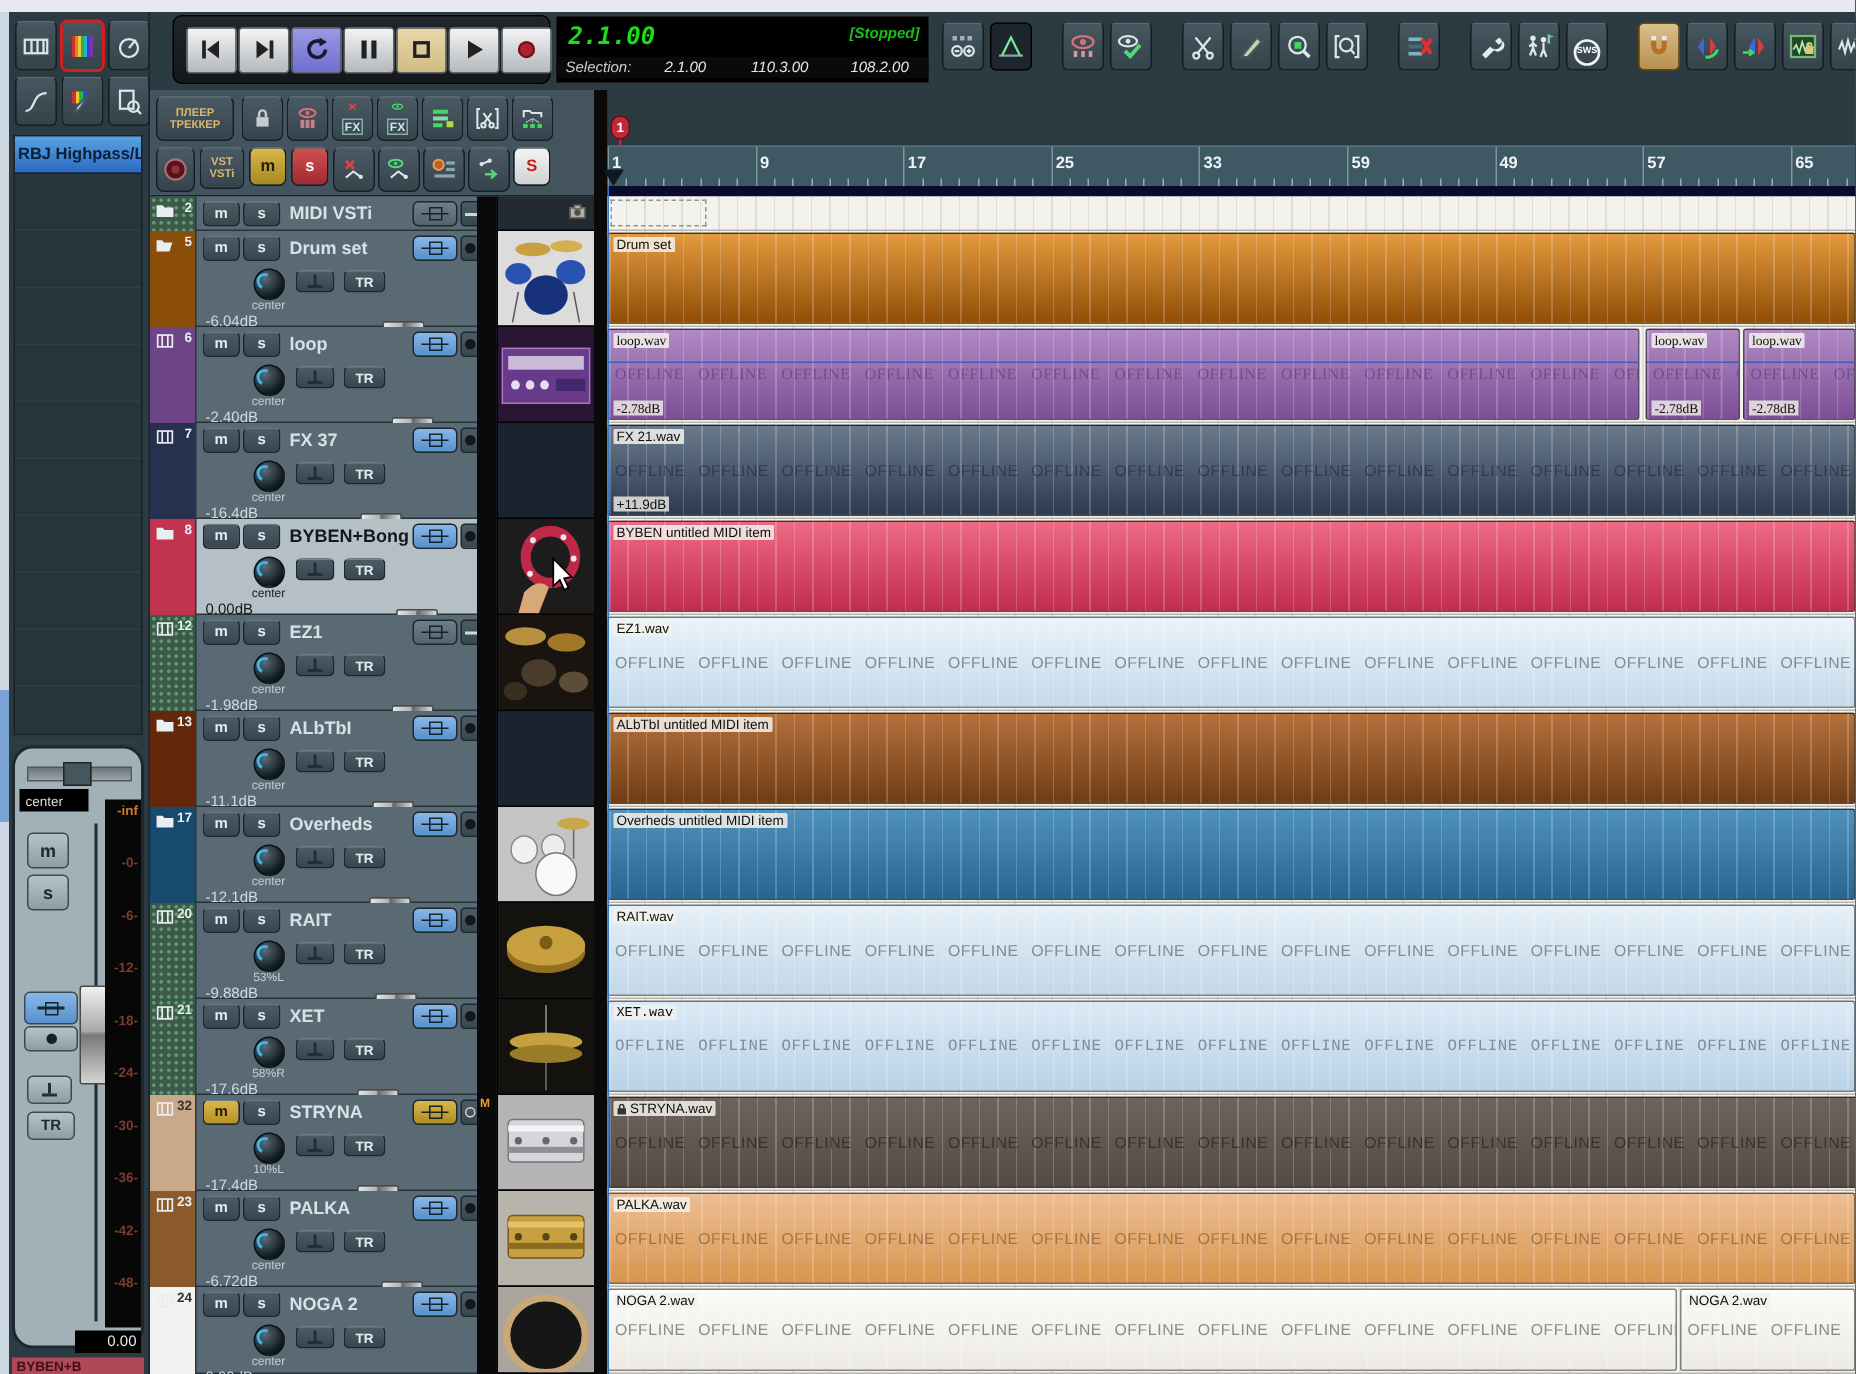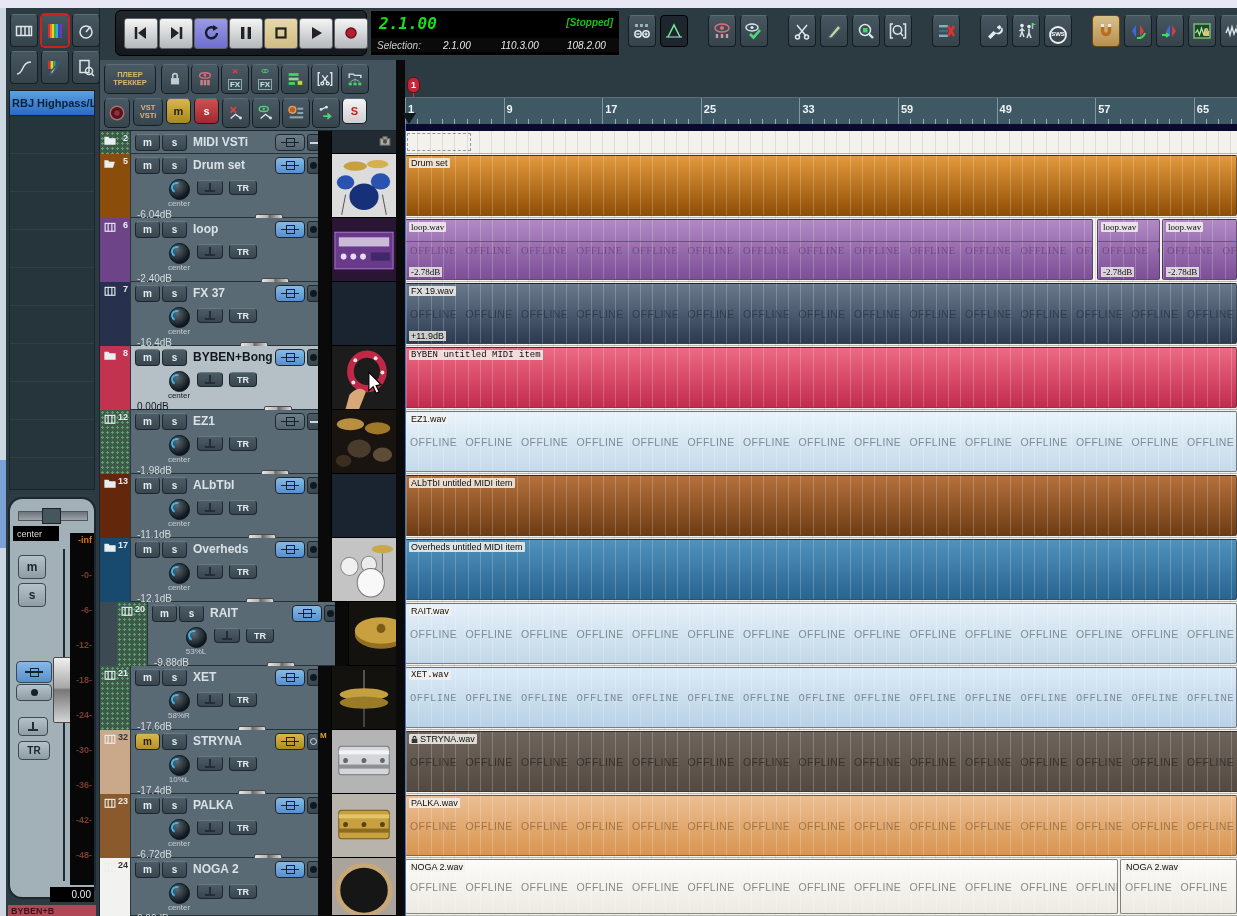--- a/index.html
+++ b/index.html
@@ -828,21 +828,21 @@
         <div class="gapcol"></div>
         <div class="thumb"><svg width="64" height="100%" viewBox="0 0 66 62" preserveAspectRatio="none">
             <rect width="66" height="62" fill="#c4c4c4"></rect>
             <ellipse cx="52" cy="11" rx="11" ry="4" fill="#c8a848"></ellipse>
             <circle cx="18" cy="28" r="9" fill="#f0f0f0" stroke="#888"></circle>
             <circle cx="38" cy="26" r="8" fill="#ececec" stroke="#888"></circle>
             <circle cx="40" cy="44" r="14" fill="#f8f8f8" stroke="#777"></circle>
             <line x1="52" y1="15" x2="52" y2="34" stroke="#666"></line>
           </svg></div>
       </div>
-      <div class="trow" style="top: 471px; height: 64px; margin-left: 17px;">
+      <div class="trow" style="top: 471px; height: 64px;">
         <div class="strip dotted" style="background-color: rgb(60, 90, 72);">
           <svg width="16" height="15" viewBox="0 0 20 20" fill="none" stroke="#dce6ea" stroke-width="1.5" class="ticon" style="position: absolute; left: 2px; top: 2px;">
             <rect x="3.5" y="4.5" width="13" height="10.5" stroke="#e8eef2"></rect>
             <line x1="7.5" y1="4.5" x2="7.5" y2="15" stroke="#e8eef2"></line>
             <line x1="12.5" y1="4.5" x2="12.5" y2="15" stroke="#e8eef2"></line>
           </svg>
           <span class="tnum">20</span>
         </div>
         <div class="ctrl">
           <div class="msbtn" style="left:4px;top:3px">m</div>
@@ -1162,41 +1162,41 @@
                 <span>loop.wav</span>
               </div>
               <span style="left:4.0px;color:rgba(55,35,75,0.4)" class="off">OFFLINE</span>
               <span style="left:59.5px;color:rgba(55,35,75,0.4)" class="off">OFFLINE</span>
               <span class="cdb">-2.78dB</span>
             </div>
           </div>
           <div class="arow" style="top: 151px; height: 64px;">
             <div class="clip" style="left: 0px; width: 832px; height: 61px; background-image: repeating-linear-gradient(90deg, rgba(255, 255, 255, 0.2) 0px, rgba(255, 255, 255, 0.2) 1px, transparent 1px, transparent 12.32px), linear-gradient(rgb(106, 122, 140), rgb(44, 58, 80));">
               <div class="clab">
-                <span>FX 19.wav</span>
+                <span>FX 21.wav</span>
               </div>
               <span style="left:4.0px;color:rgba(15,25,40,0.45)" class="off">OFFLINE</span>
               <span style="left:59.5px;color:rgba(15,25,40,0.45)" class="off">OFFLINE</span>
               <span style="left:115.0px;color:rgba(15,25,40,0.45)" class="off">OFFLINE</span>
               <span style="left:170.5px;color:rgba(15,25,40,0.45)" class="off">OFFLINE</span>
               <span style="left:226.0px;color:rgba(15,25,40,0.45)" class="off">OFFLINE</span>
               <span style="left:281.5px;color:rgba(15,25,40,0.45)" class="off">OFFLINE</span>
               <span style="left:337.0px;color:rgba(15,25,40,0.45)" class="off">OFFLINE</span>
               <span style="left:392.5px;color:rgba(15,25,40,0.45)" class="off">OFFLINE</span>
               <span style="left:448.0px;color:rgba(15,25,40,0.45)" class="off">OFFLINE</span>
               <span style="left:503.5px;color:rgba(15,25,40,0.45)" class="off">OFFLINE</span>
               <span style="left:559.0px;color:rgba(15,25,40,0.45)" class="off">OFFLINE</span>
               <span style="left:614.5px;color:rgba(15,25,40,0.45)" class="off">OFFLINE</span>
               <span style="left:670.0px;color:rgba(15,25,40,0.45)" class="off">OFFLINE</span>
               <span style="left:725.5px;color:rgba(15,25,40,0.45)" class="off">OFFLINE</span>
               <span style="left:781.0px;color:rgba(15,25,40,0.45)" class="off">OFFLINE</span>
               <span class="cdb">+11.9dB</span>
             </div>
           </div>
-          <div class="arow" style="top: 215px; height: 64px; font-family: Liberation Mono, monospace;">
+          <div class="arow" style="top: 215px; height: 64px;">
             <div class="clip" style="left: 0px; width: 832px; height: 61px; background-image: repeating-linear-gradient(90deg, rgba(255, 255, 255, 0.2) 0px, rgba(255, 255, 255, 0.2) 1px, transparent 1px, transparent 12.32px), linear-gradient(rgb(236, 106, 132), rgb(194, 44, 78));">
               <div class="clab">
                 <span>BYBEN untitled MIDI item</span>
               </div>
             </div>
           </div>
           <div class="arow" style="top: 279px; height: 64px;">
             <div class="clip" style="left: 0px; width: 832px; height: 61px; background-image: repeating-linear-gradient(90deg, rgba(255, 255, 255, 0.2) 0px, rgba(255, 255, 255, 0.2) 1px, transparent 1px, transparent 12.32px), linear-gradient(rgb(234, 243, 250), rgb(196, 218, 234));">
               <div class="clab">
                 <span>EZ1.wav</span>

